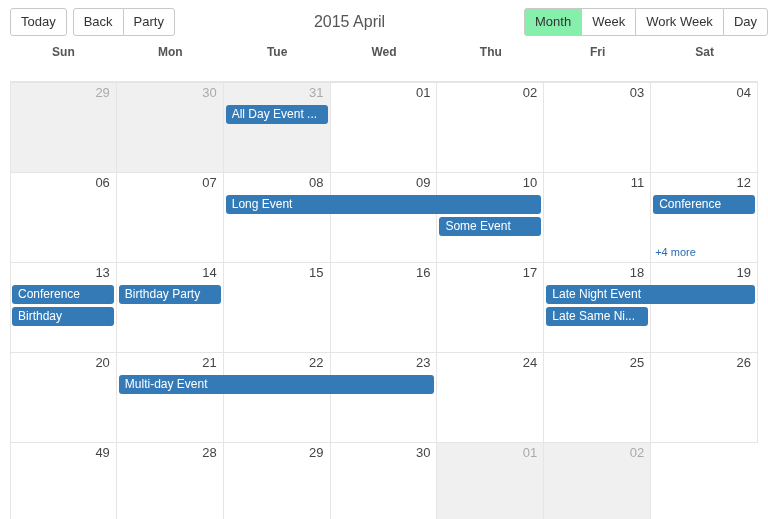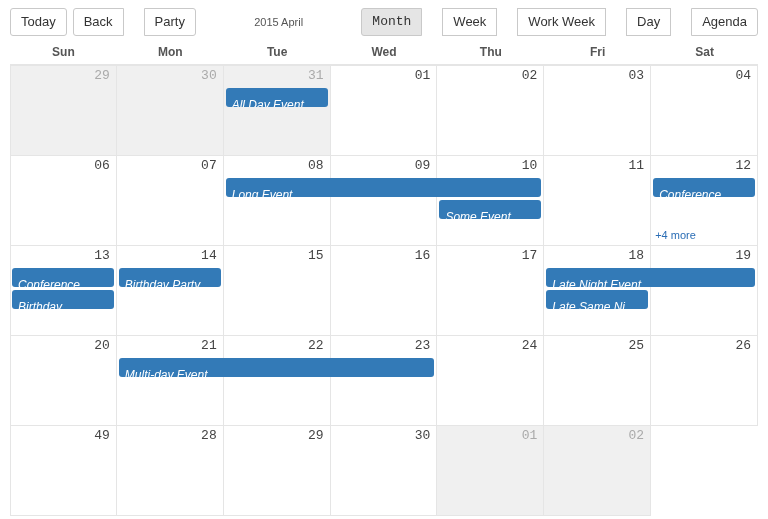--- a/index.html
+++ b/index.html
@@ -7,56 +7,56 @@
     margin: 0;
     font-family: -apple-system, "Segoe UI", Arial, sans-serif;
     font-size: 13px;
     color: #333;
     background: #fff;
     width: 768px;
   }
   .toolbar {
     display: flex;
     align-items: center;
-    padding: 8px 10px 6px 10px;
+    padding: 8px 0 6px 10px;
     gap: 6px;
   }
-  .btn-group { display: flex; gap: 21px; }
+  .btn-group { display: flex; }
   .btn {
     border: 1px solid #c9c9c9;
     background: #fff;
     color: #333;
     font-size: 13px;
     padding: 5px 10px;
     cursor: pointer;
     border-radius: 3px;
     line-height: 16px;
   }
   .btn-group .btn { border-radius: 0; margin-left: -1px; }
   .btn-group .btn:first-child { border-top-left-radius: 3px; border-bottom-left-radius: 3px; margin-left: 0; }
   .btn-group .btn:last-child  { border-top-right-radius: 3px; border-bottom-right-radius: 3px; }
-  .btn.active { background: #e5e5e5; font-family: Liberation Mono, monospace; }
+  .btn.active { background: #86efac; }
   .title {
     flex: 1;
     text-align: center;
-    font-size: 11px;
+    font-size: 16px;
     color: #555;
   }
   .calendar { padding: 0 10px 8px 10px; }
   .dow-row {
     display: grid;
     grid-template-columns: repeat(7, 1fr);
     border-bottom: 1px solid #e5e5e5;
   }
   .dow {
     text-align: center;
     font-weight: 600;
     font-size: 12px;
     color: #555;
-    padding: 3px 0 5px 0;
+    padding: 3px 0 22px 0;
   }
   .grid {
     display: grid;
     grid-template-columns: repeat(7, 1fr);
     grid-template-rows: repeat(5, 90px);
     border-top: 1px solid #e5e5e5;
     position: relative;
     overflow: hidden;
   }
   .cell {
@@ -65,21 +65,20 @@
     position: relative;
   }
   .cell:nth-child(7n+1) { border-left: 1px solid #e5e5e5; }
   .cell.outside { background: #f0f0f0; }
   .daynum {
     position: absolute;
     top: 2px;
     right: 6px;
     font-size: 13px;
     color: #444;
-    font-family: Liberation Mono, monospace;
   }
   .cell.outside .daynum { color: #aaa; }
   .more {
     position: absolute;
     left: 4px;
     bottom: 4px;
     font-size: 11px;
     color: #2a6db5;
     cursor: pointer;
     z-index: 3;
@@ -90,45 +89,43 @@
     
     top:  calc((var(--row) * 90px) + 22px + (var(--slot) * 22px));
     left: calc((100% / 7) * var(--col-start) + 2px);
     width: calc((100% / 7) * var(--col-span) - 5px);
     height: 19px;
     line-height: 19px;
     background: #337ab7;
     color: #fff;
     font-size: 12px;
     border-radius: 3px;
-    padding: 8px 6px;
+    padding: 0 6px;
     white-space: nowrap;
     overflow: hidden;
     text-overflow: ellipsis;
     cursor: pointer;
     z-index: 2;
-    font-style: italic;
   }
 </style>
 </head>
 <body>
 
 <div class="toolbar">
   <button class="btn">Today</button>
   <div class="btn-group">
     <button class="btn">Back</button>
     <button class="btn">Party</button>
   </div>
   <div class="title">2015 April</div>
   <div class="btn-group" id="views">
       <button class="btn active">Month</button>
       <button class="btn">Week</button>
       <button class="btn">Work Week</button>
       <button class="btn">Day</button>
-      <button class="btn">Agenda</button>
     </div>
 </div>
 
 <div class="calendar">
   <div class="dow-row" id="dow">
       <div class="dow">Sun</div>
       <div class="dow">Mon</div>
       <div class="dow">Tue</div>
       <div class="dow">Wed</div>
       <div class="dow">Thu</div>

